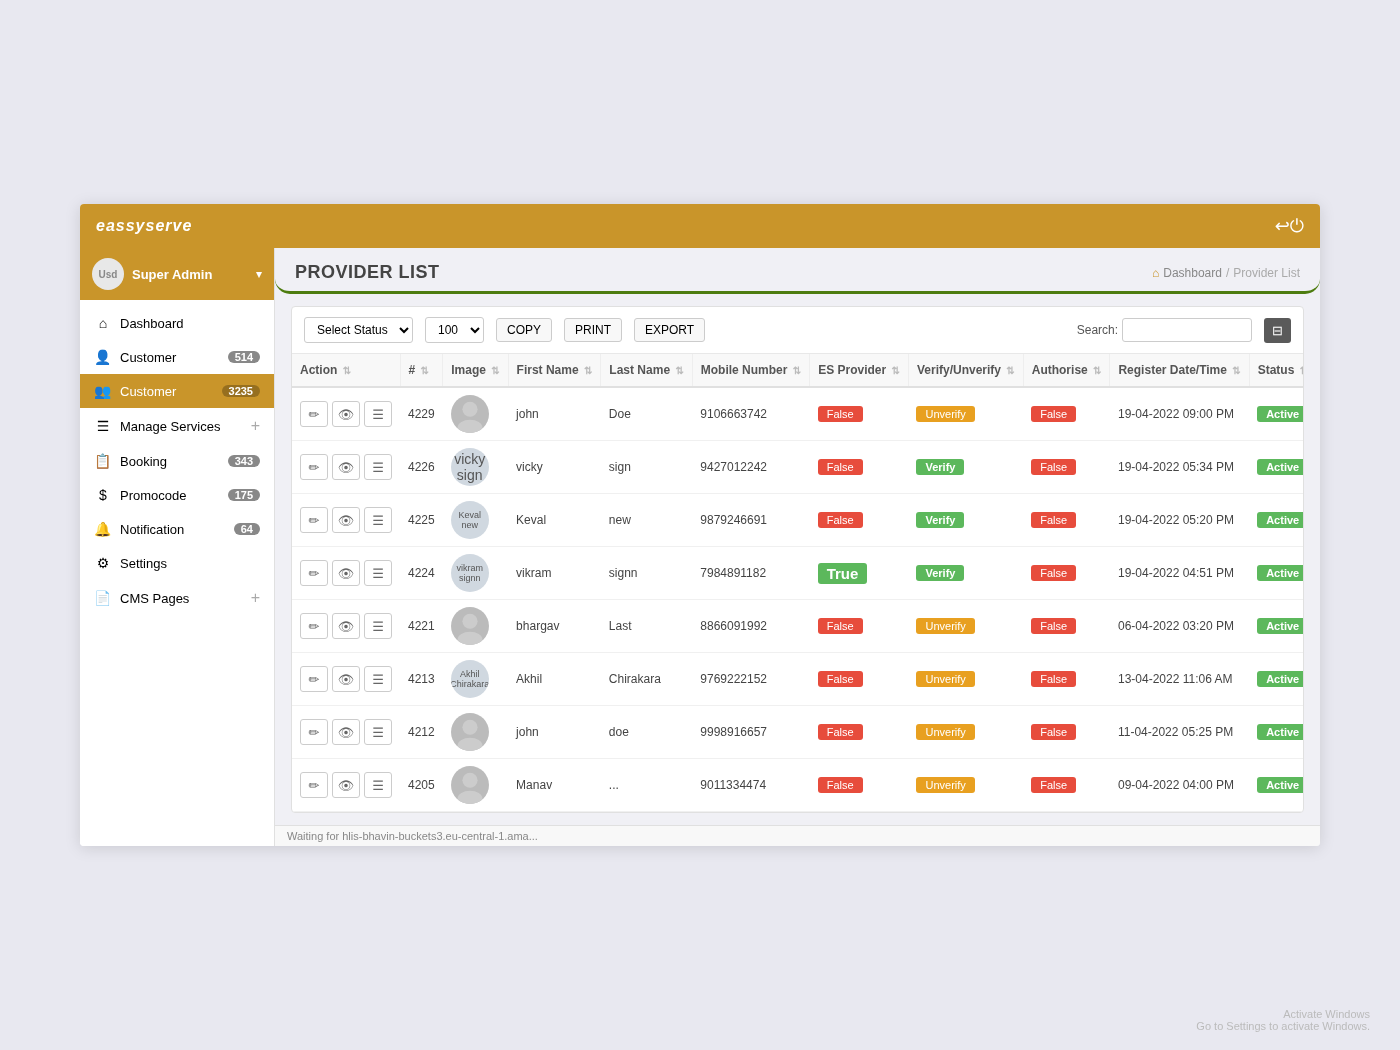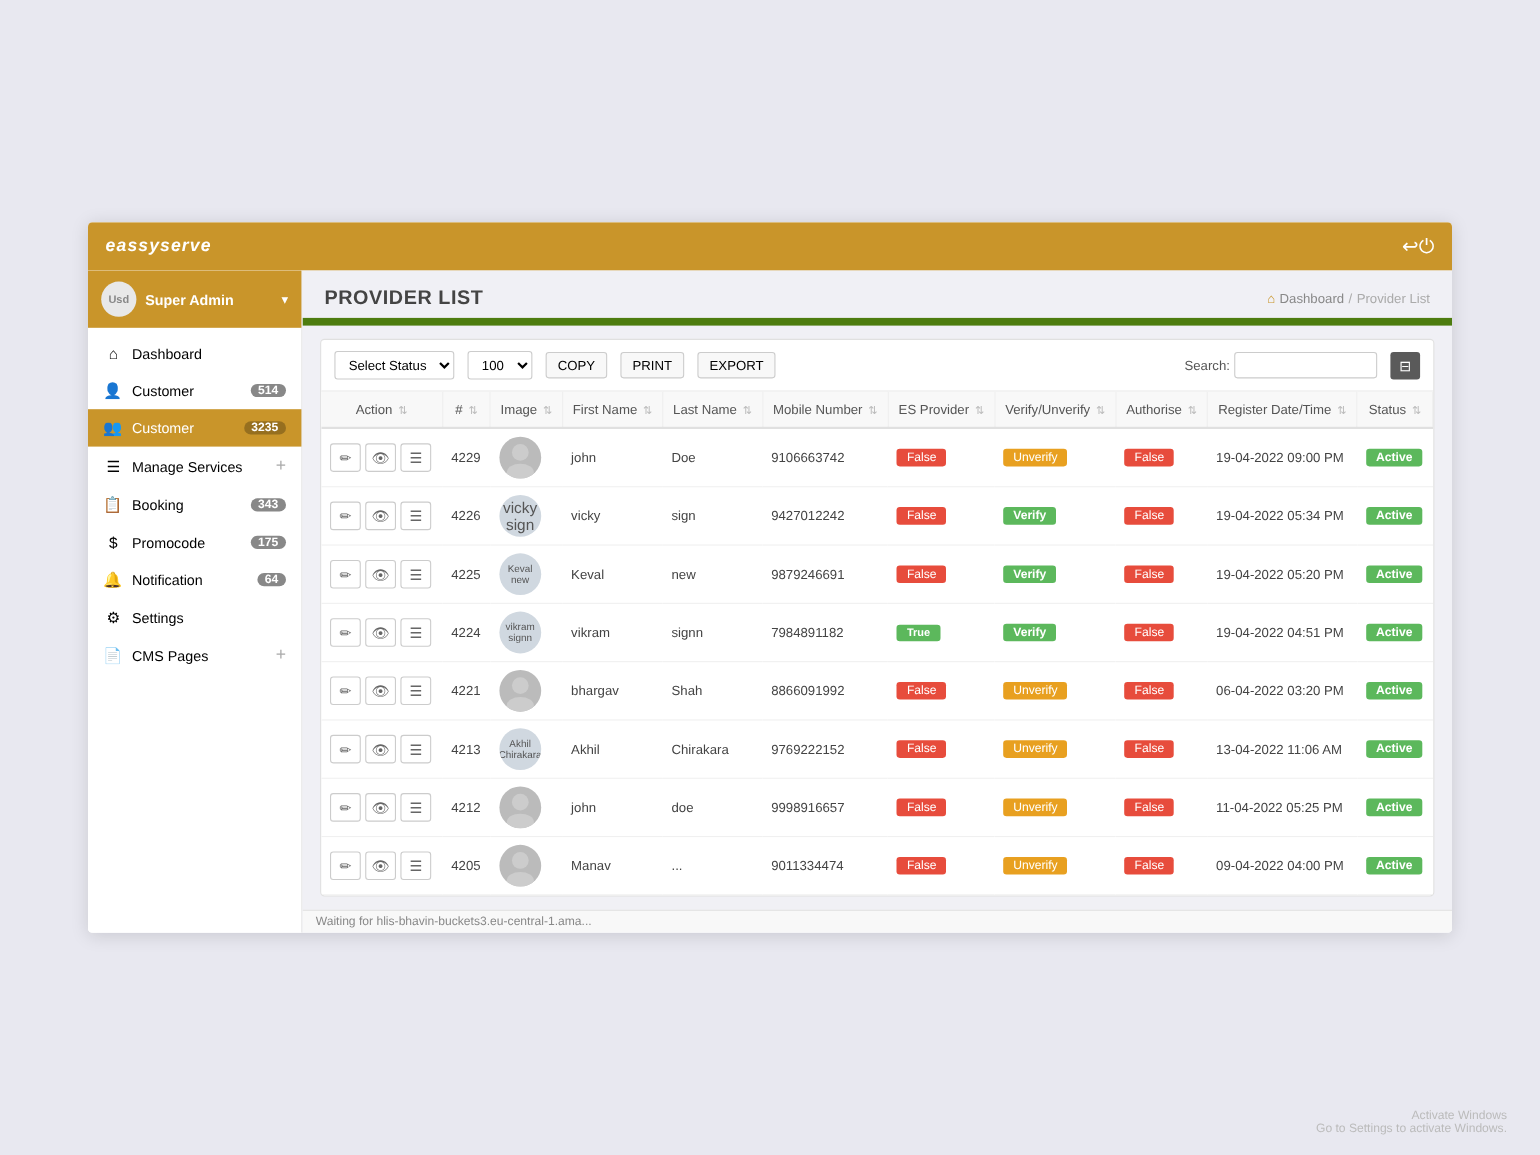--- a/index.html
+++ b/index.html
@@ -145,21 +145,22 @@
       display: flex;
       flex-direction: column;
       overflow: hidden;
     }
     .content-header {
       background: #f0f0f5;
       padding: 14px 20px 8px 20px;
       display: flex;
       align-items: center;
       justify-content: space-between;
-      border-bottom: 7px solid #4d7c0f;
+      border-bottom: 3px solid #4d7c0f;
+      border-radius: 15px;
     }
     .content-header .page-title {
       font-size: 18px;
       font-weight: bold;
       color: #444;
       letter-spacing: 0.5px;
     }
     .breadcrumb {
       display: flex;
       align-items: center;
@@ -239,22 +240,22 @@
       width: 100%;
       border-collapse: collapse;
       font-size: 12px;
     }
     .data-table thead tr {
       background: #f8f8f8;
       border-bottom: 2px solid #e0e0e0;
     }
     .data-table th {
       padding: 9px 8px;
-      text-align: center;
-      font-weight: normal;
+      text-align: left;
+      font-weight: bold;
       color: #555;
       white-space: nowrap;
       border-right: 1px solid #eee;
       font-size: 12px;
     }
     .data-table th .sort-icon {
       color: #bbb;
       font-size: 10px;
       margin-left: 2px;
     }
@@ -300,21 +301,21 @@
       padding: 2px 9px;
       font-size: 11px;
       font-weight: normal;
       display: inline-block;
     }
     .badge-true {
       background: #5cb85c;
       color: #fff;
       border-radius: 3px;
       padding: 2px 9px;
-      font-size: 10px;
+      font-size: 15px;
       font-weight: bold;
       display: inline-block;
     }
     .badge-verify {
       background: #5cb85c;
       color: #fff;
       border-radius: 3px;
       padding: 2px 9px;
       font-size: 11px;
       font-weight: bold;
@@ -565,21 +566,21 @@
                   <td>4221</td>
                   <td>
                     <div class="avatar-cell">
         <svg viewBox="0 0 40 40" width="38" height="38">
                         <circle cx="20" cy="15" r="8" fill="#ccc"></circle>
                         <ellipse cx="20" cy="34" rx="13" ry="8" fill="#ccc"></ellipse>
                       </svg>
       </div>
                   </td>
                   <td>bhargav</td>
-                  <td>Shah</td>
+                  <td>Last</td>
                   <td>8866091992</td>
                   <td><span class="badge-false">False</span></td>
                   <td><span class="badge-unverify">Unverify</span></td>
                   <td><span class="badge-false">False</span></td>
                   <td>06-04-2022 03:20 PM</td>
                   <td><span class="badge-active">Active</span></td>
                 </tr>
                 <tr>
                   <td>
                     <div class="action-btns">

